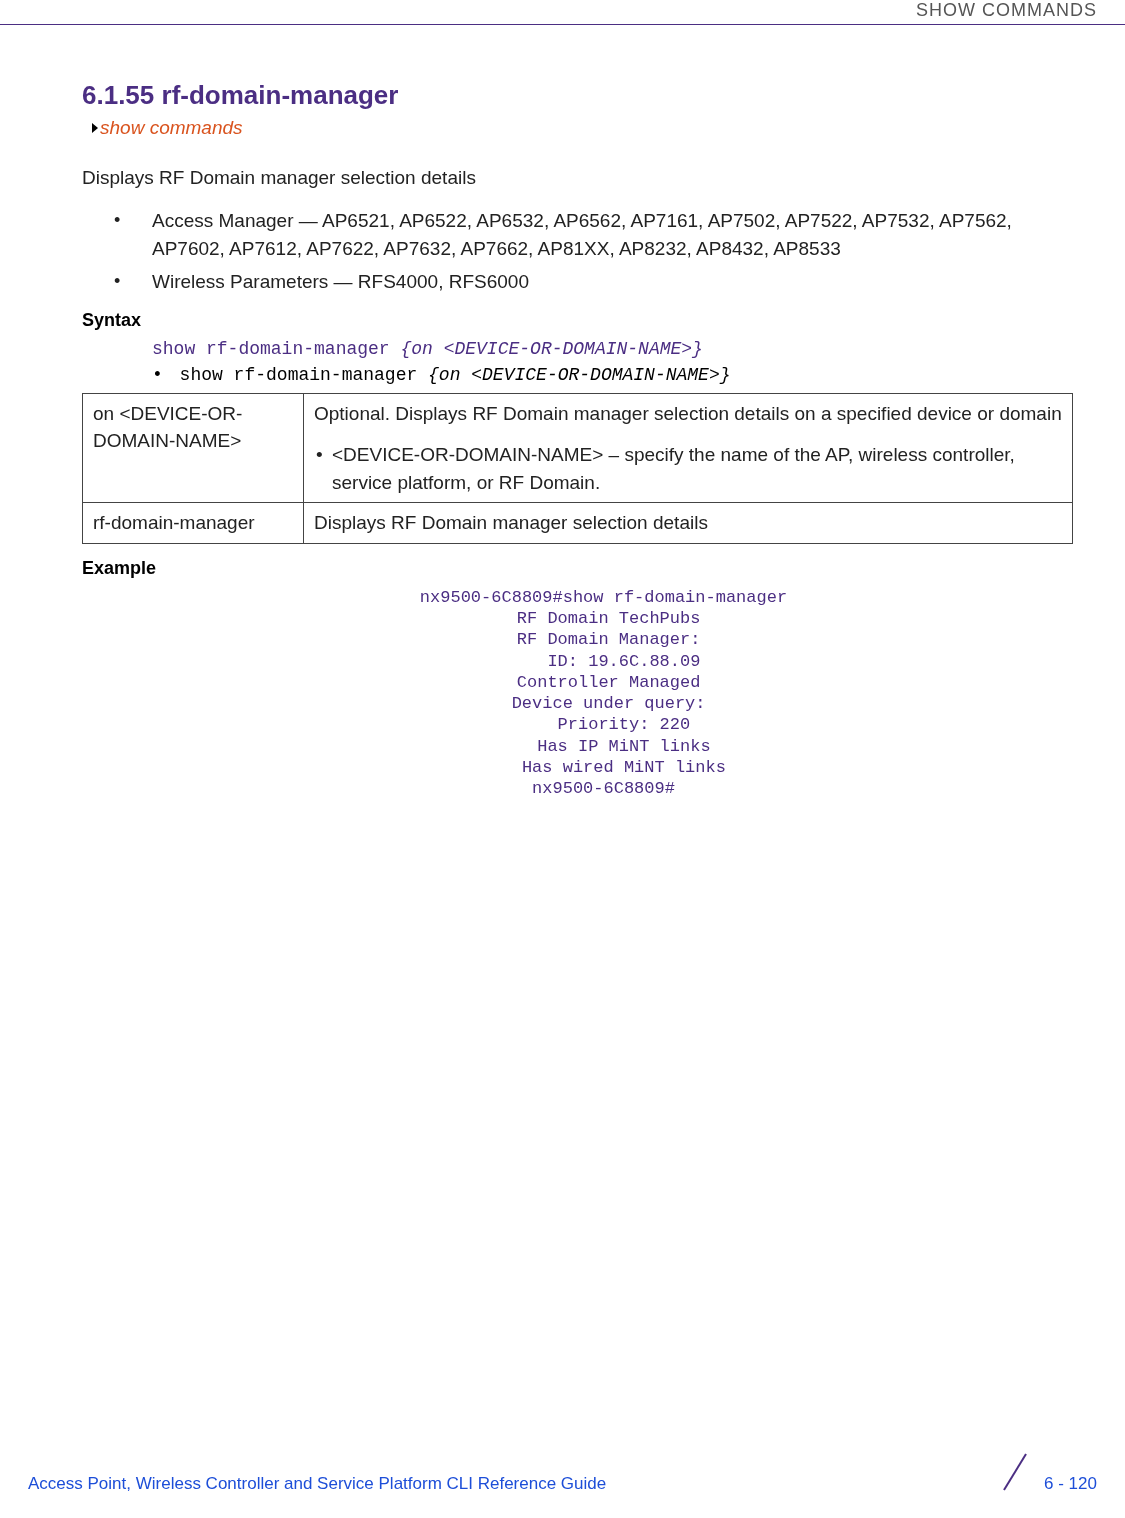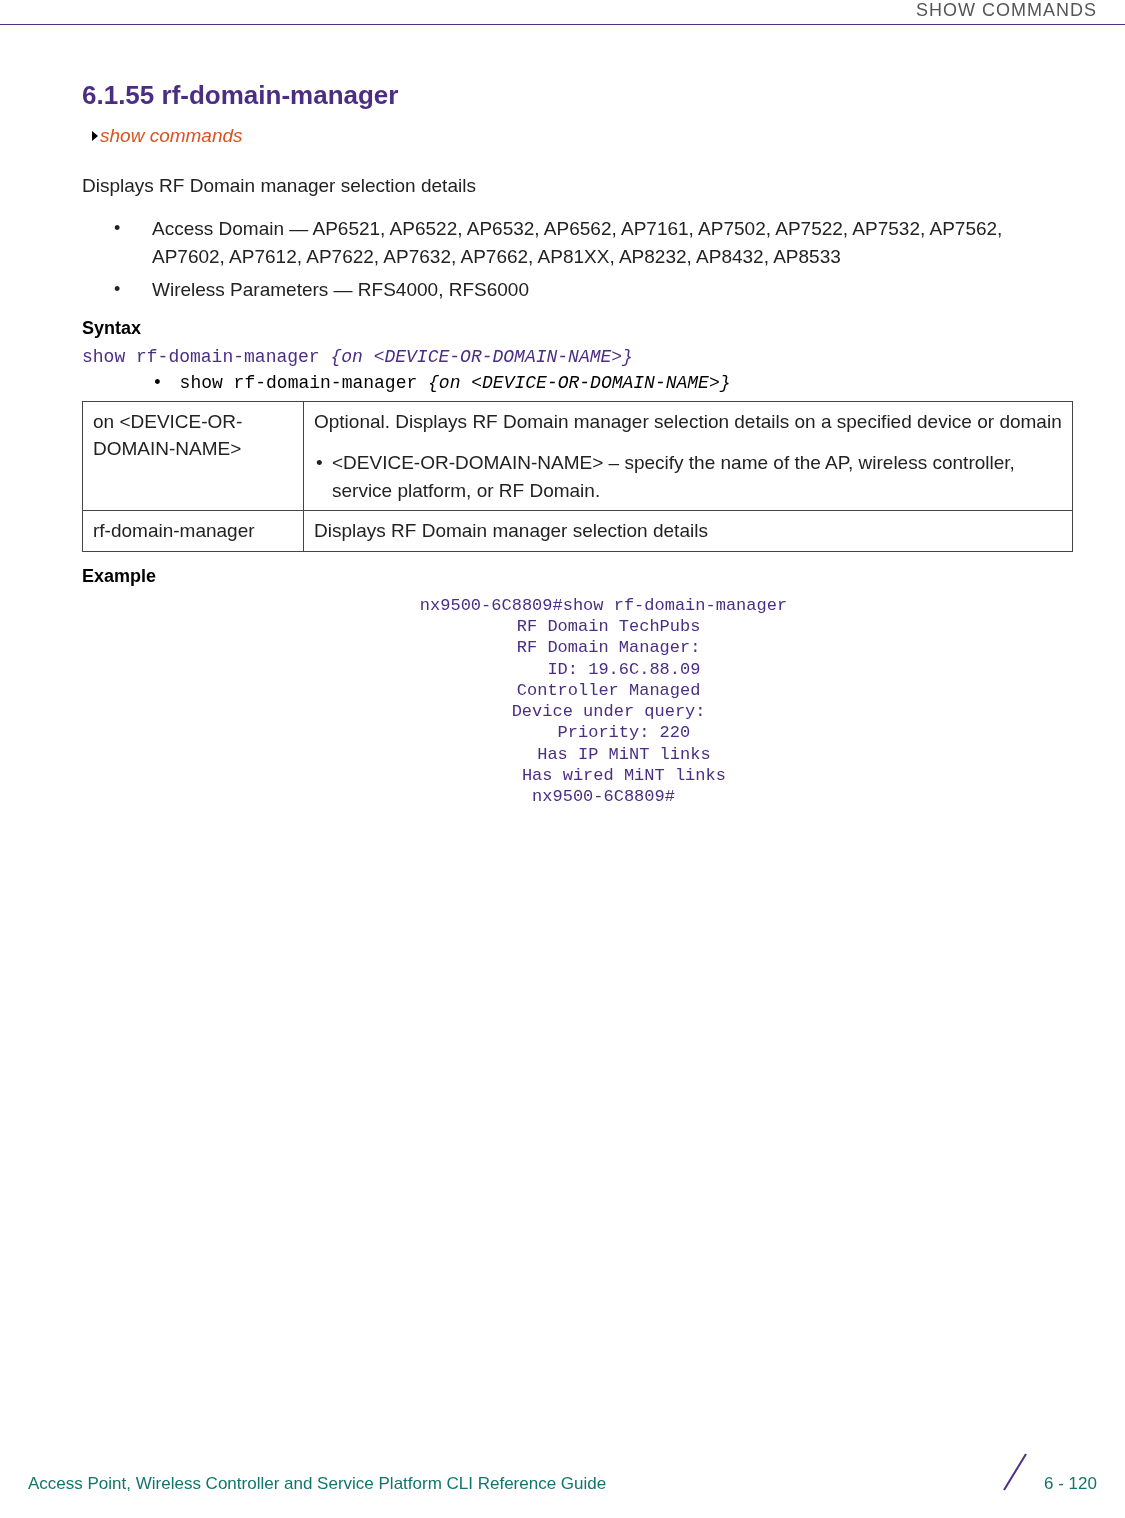--- a/index.html
+++ b/index.html
@@ -33,21 +33,21 @@
   .content {
     position: absolute;
     top: 80px;
     left: 82px;
     right: 52px;
   }
   h1.section-title {
     color: #4b2e83;
     font-size: 26px;
     font-weight: 700;
-    margin: 0 0 14px 0;
+    margin: 0 0 6px 0;
     font-family: "Segoe UI", Arial, sans-serif;
   }
   .breadcrumb {
     color: #d9531e;
     font-style: italic;
     font-size: 19px;
     margin-bottom: 28px;
     margin-left: 10px;
   }
   .breadcrumb .arrow {
@@ -88,20 +88,21 @@
     position: absolute;
     left: 32px;
     top: 0;
     font-size: 18px;
     color: #222;
   }
   .code-line {
     font-family: "Courier New", monospace;
     font-size: 18px;
     color: #4b2e83;
+    margin-left: 70px;
     margin-top: 4px;
     margin-bottom: 4px;
   }
   .code-line .ital { font-style: italic; }
   .param-line {
     font-family: "Courier New", monospace;
     font-size: 18px;
     color: #000;
     margin-left: 70px;
     margin-top: 6px;
@@ -146,21 +147,21 @@
   }
   .footer {
     position: absolute;
     bottom: 24px;
     left: 28px;
     right: 28px;
     display: flex;
     justify-content: space-between;
     align-items: flex-end;
     font-size: 17px;
-    color: #0f766e;
+    color: #1d4ed8;
   }
   .footer .pagebox {
     display: flex;
     align-items: flex-end;
     gap: 12px;
   }
   .footer svg { display: block; }
 </style>
 </head>
 <body>
@@ -172,21 +173,21 @@
 
   <h1 class="section-title">6.1.55 rf-domain-manager</h1>
 
   <div class="breadcrumb">
     <span class="arrow"></span><span>show commands</span>
   </div>
 
   <div class="intro">Displays RF Domain manager selection details</div>
 
   <ul class="platforms">
-    <li>Access Domain — AP6521, AP6522, AP6532, AP6562, AP7161, AP7502, AP7522, AP7532, AP7562, AP7602, AP7612, AP7622, AP7632, AP7662, AP81XX, AP8232, AP8432, AP8533</li>
+    <li>Access Manager — AP6521, AP6522, AP6532, AP6562, AP7161, AP7502, AP7522, AP7532, AP7562, AP7602, AP7612, AP7622, AP7632, AP7662, AP81XX, AP8232, AP8432, AP8533</li>
     <li>Wireless Parameters — RFS4000, RFS6000</li>
   </ul>
 
   <div class="subhead">Syntax</div>
   <div class="code-line">
     <span>show rf-domain-manager </span><span class="ital">{on &lt;DEVICE-OR-DOMAIN-NAME&gt;}</span>
   </div>
 
   <div class="param-line">
     <span class="bullet">• </span><span>show rf-domain-manager </span><span class="ital">{on &lt;DEVICE-OR-DOMAIN-NAME&gt;}</span>

